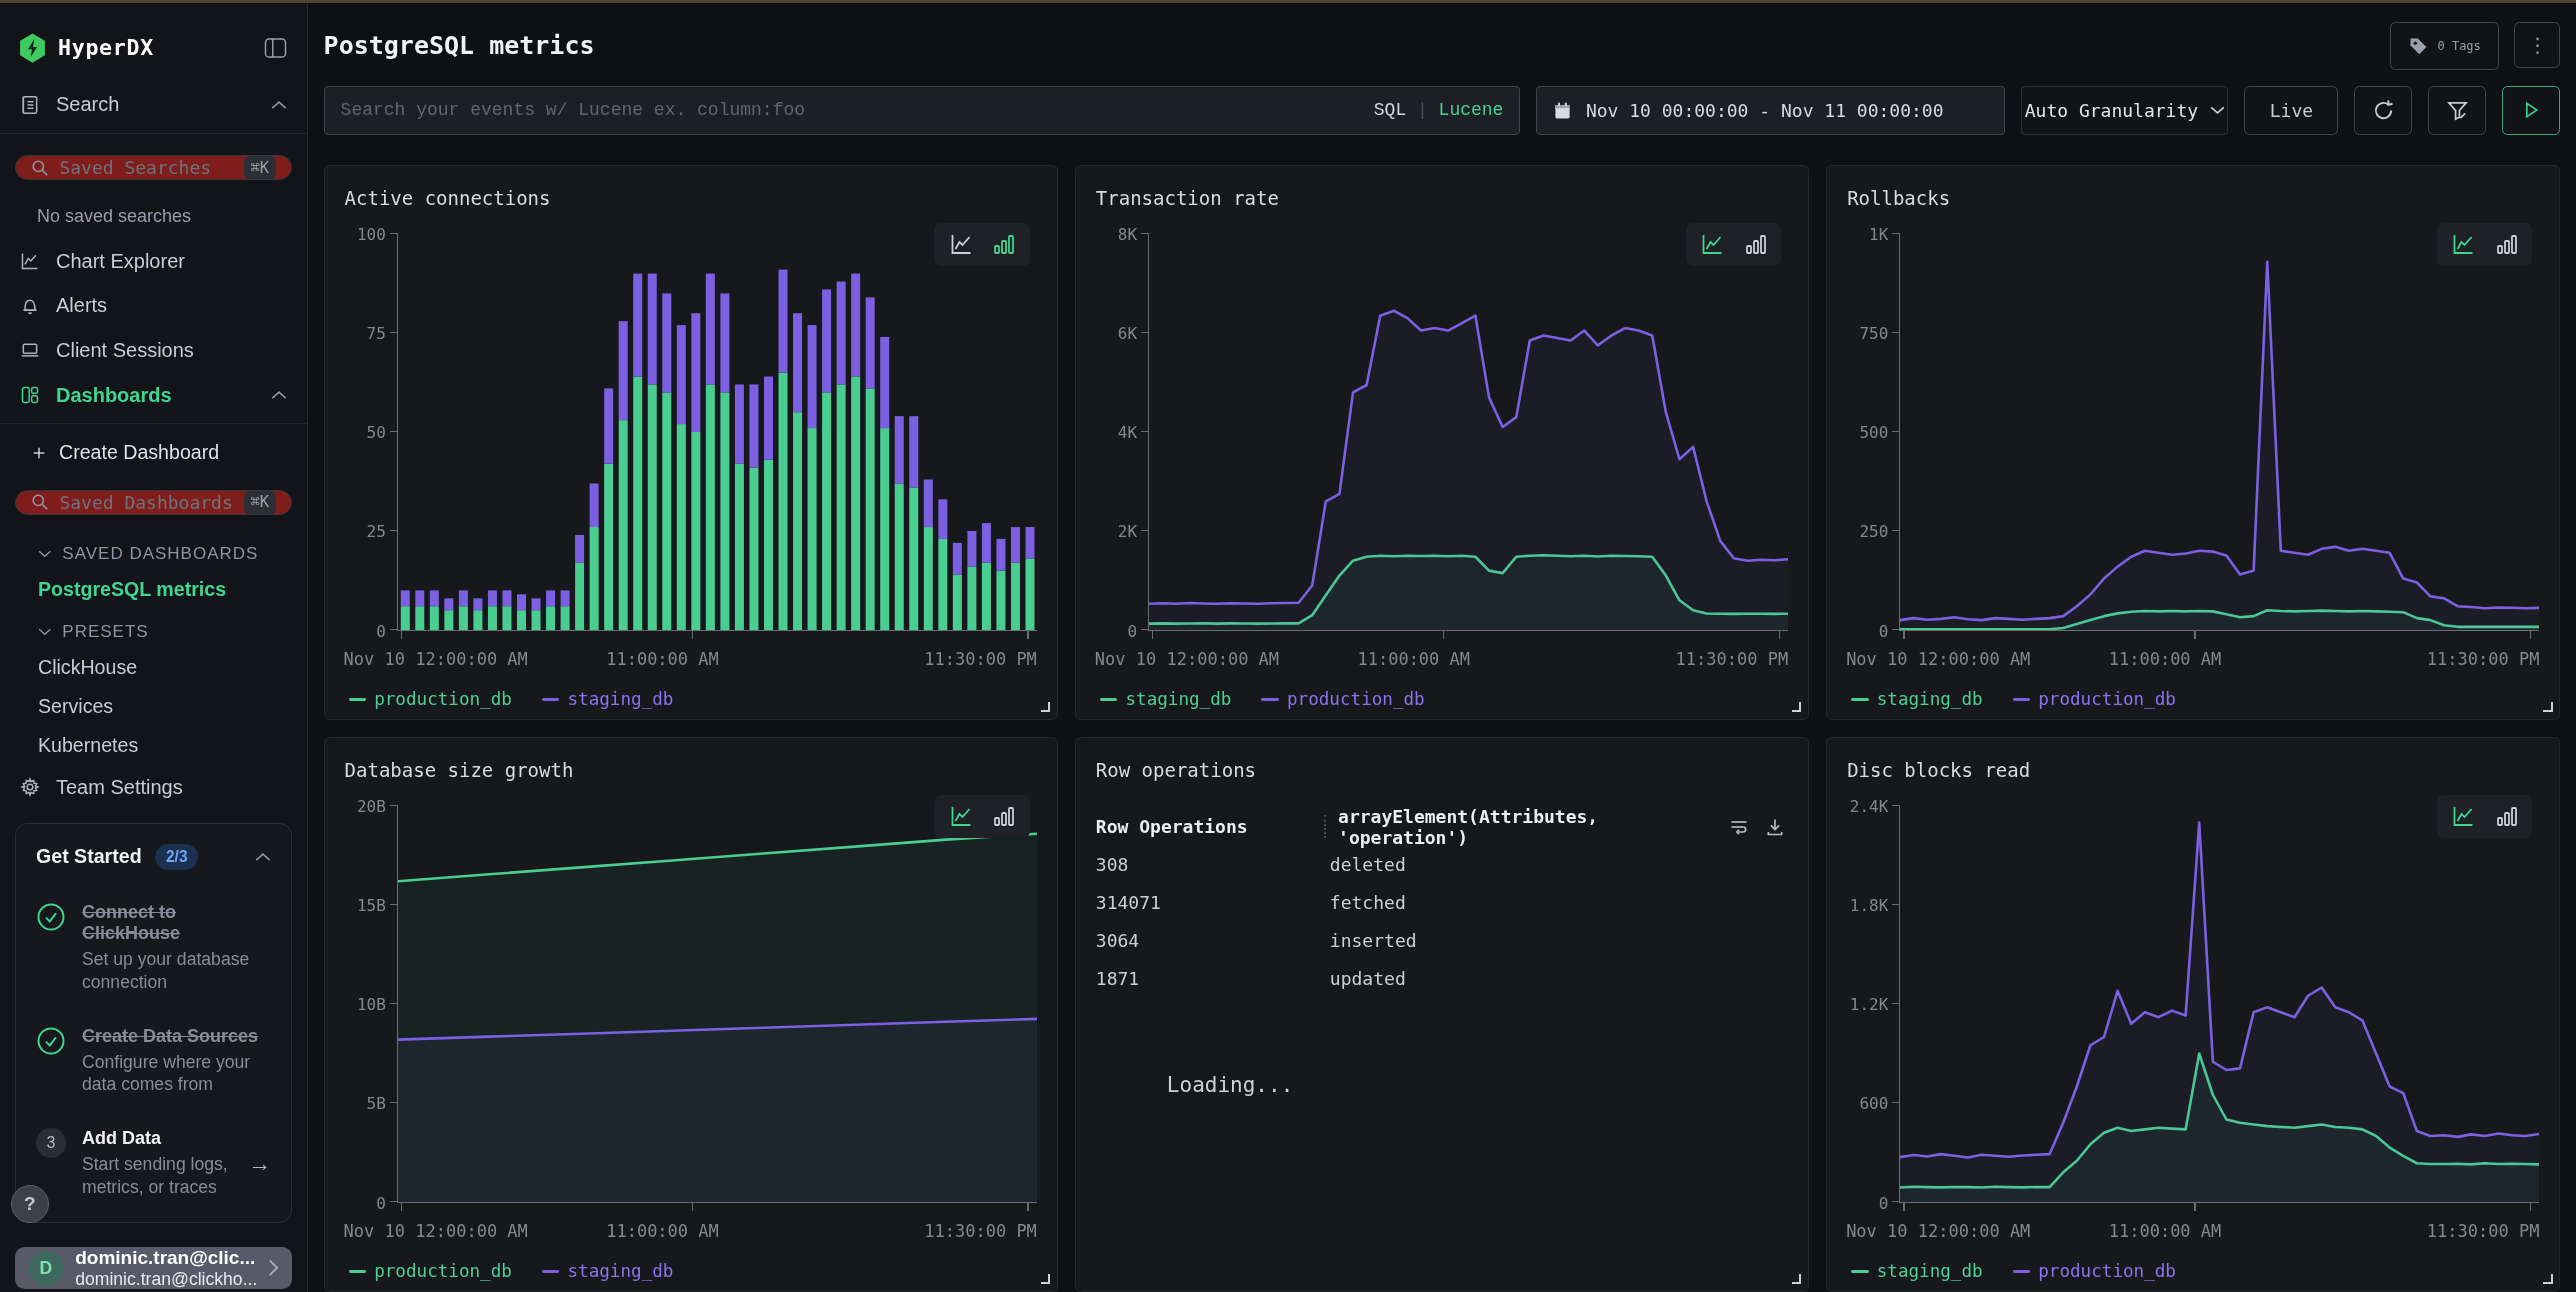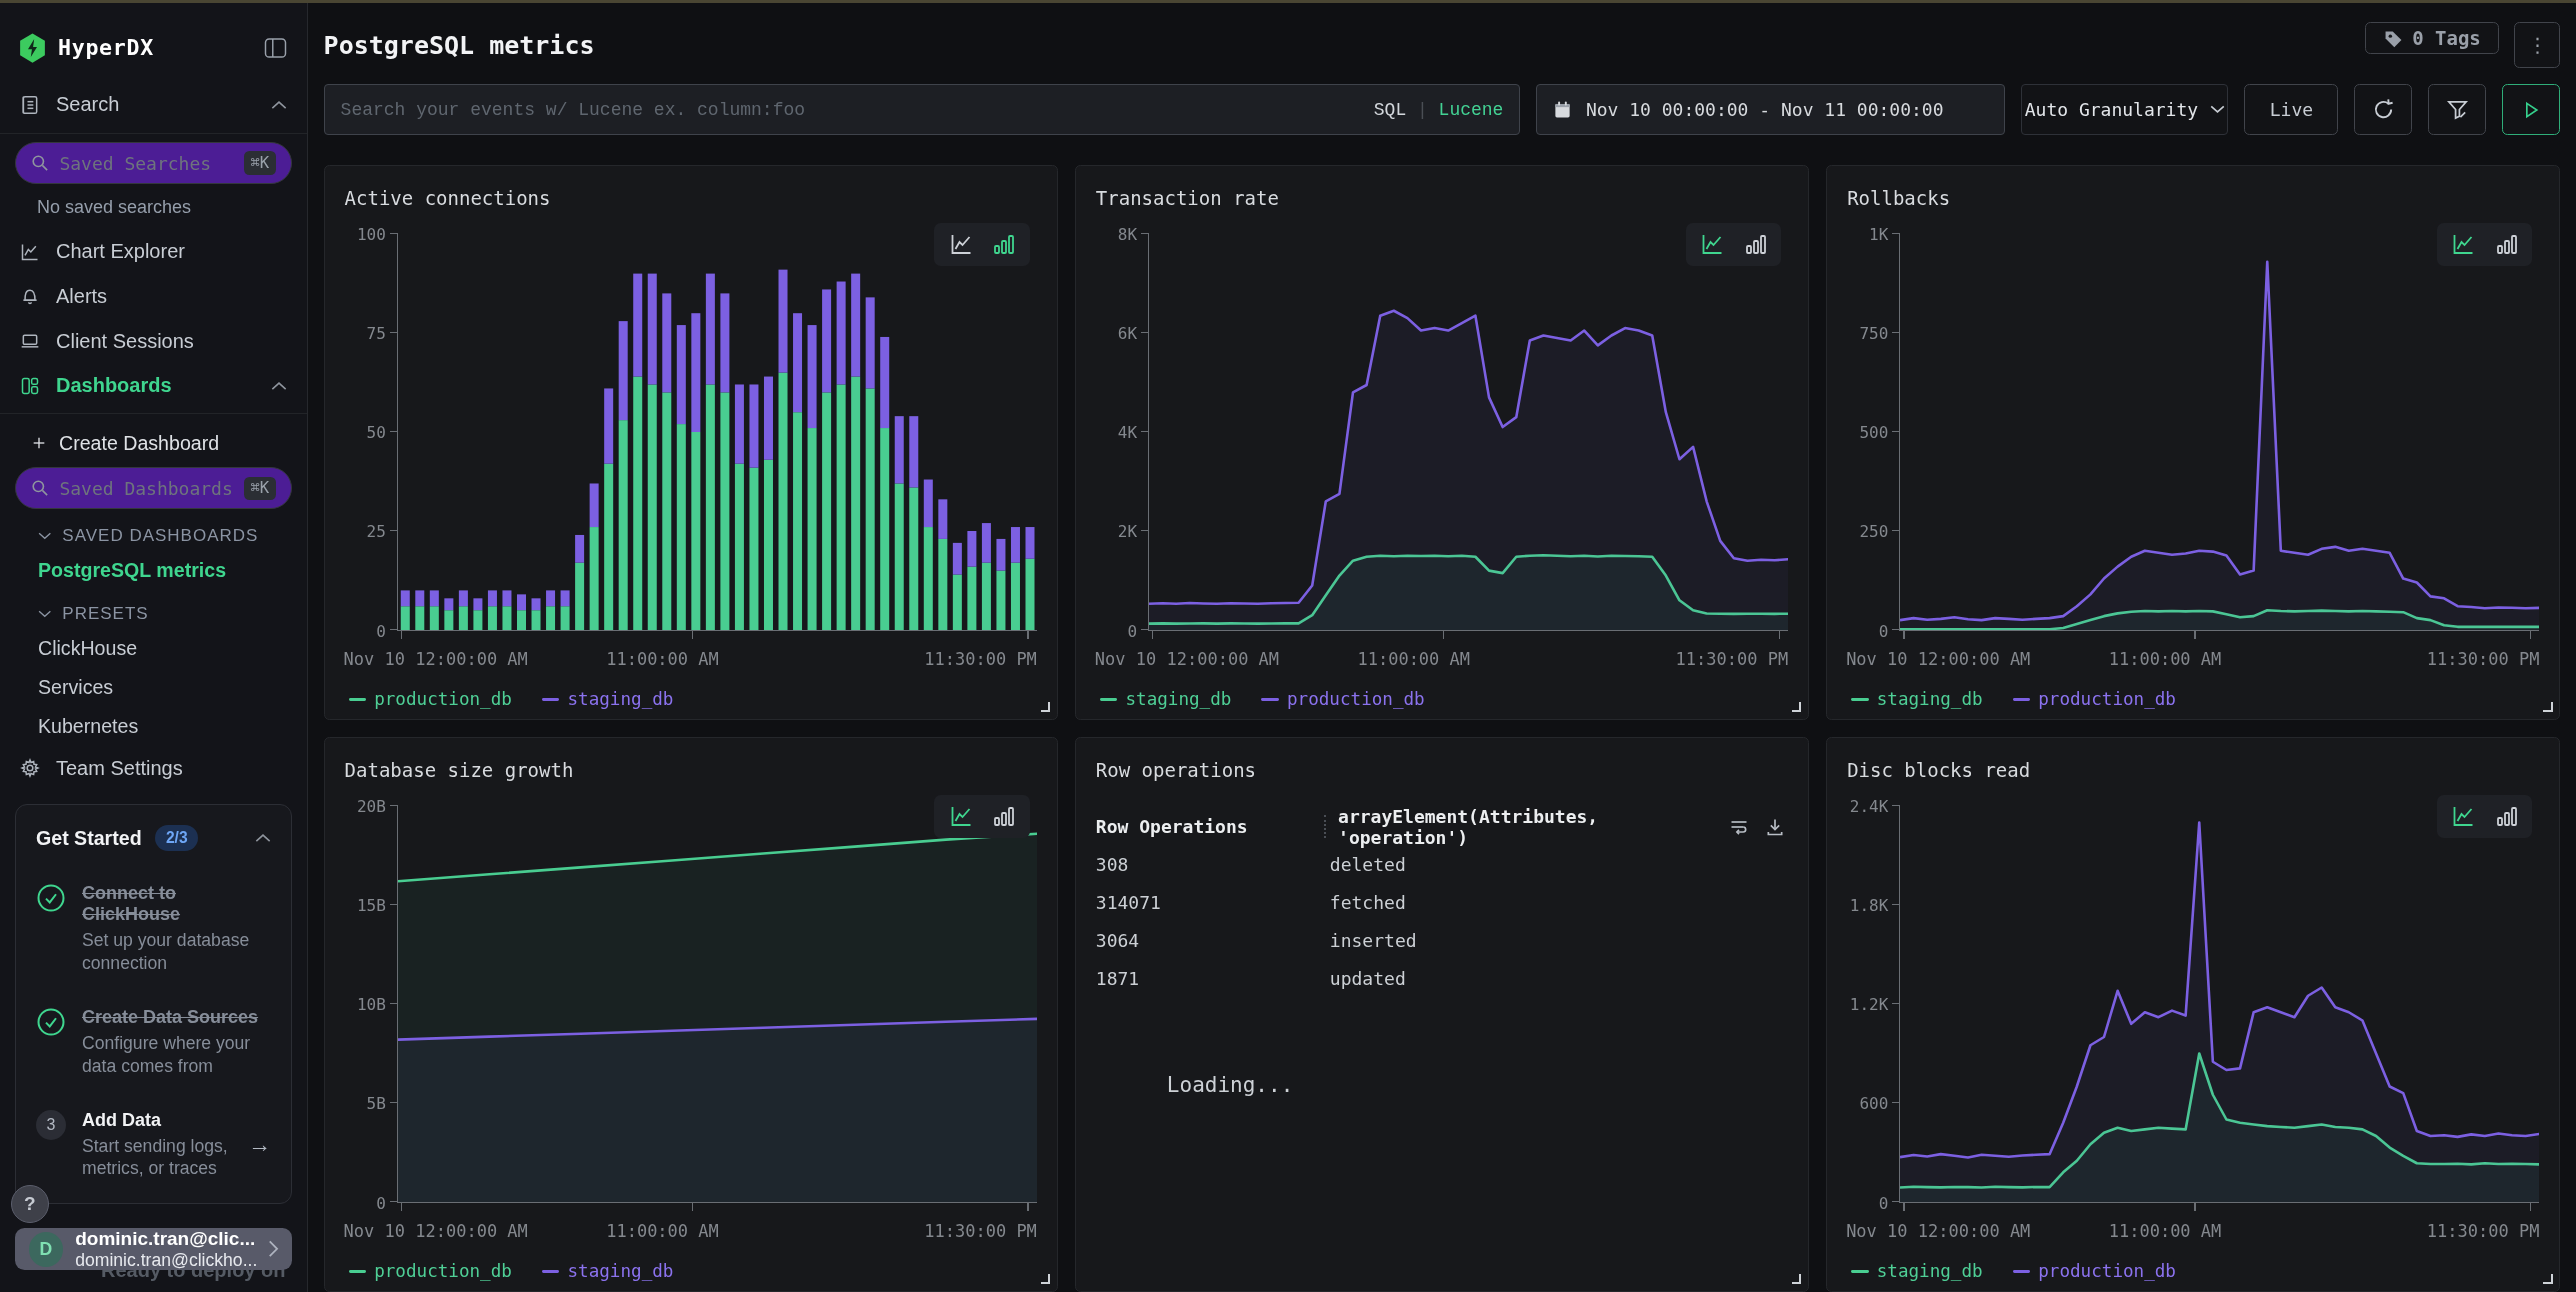--- a/index.html
+++ b/index.html
@@ -12,22 +12,22 @@
   
   .sidebar { width:308px; min-width:308px; background:#131419; border-right:0.7px solid #26282d;
              display:flex; flex-direction:column; position:relative; overflow:hidden; padding-bottom:26px; }
   .brand-row { display:flex; align-items:center; padding:30px 20px 20px 19px; }
   .brand-name { font-family:"DejaVu Sans Mono", monospace; font-weight:bold; font-size:21.6px; color:#fff; margin-left:12px; letter-spacing:0.7px; }
   .collapse-btn { margin-left:auto; color:#9aa1ab; cursor:pointer; }
   .nav-row { display:flex; align-items:center; gap:16px; padding:10.8px 20px; font-size:20px; color:#c8cdd4; cursor:pointer; }
   .nav-row .chev { margin-left:auto; color:#8f959e; }
   .nav-row.active { color:#3fd68f; font-weight:bold;align-items:center; }
   .divider { border:none; border-top:0.7px solid #222428; margin:5.4px 0; }
-  .pill { display:flex; align-items:center; gap:10.8px; margin:3px 15px; padding:16px 15px; height:42px;
-          background:#4c1d95; border:0.7px solid #34373d; border-radius:21.6px; }
+  .pill { display:flex; align-items:center; gap:10.8px; margin:16px 15px; padding:0 15px; height:42px;
+          background:#7f1d1d; border:0.7px solid #34373d; border-radius:21.6px; }
   .pill input { flex:1; background:transparent; border:none; outline:none; color:#aab0ba;
                 font-family:"DejaVu Sans Mono", monospace; font-size:18px; min-width:0; }
   .pill input::placeholder { color:#6d7420; color:#6e747d; }
   .kbd { background:#2b2e34; color:#9aa1ab; border-radius:5.4px; padding:2.7px 6.8px; font-size:15.6px; font-family:"DejaVu Sans Mono", monospace; }
   .muted-line { color:#959eab; font-size:18px; padding:9.5px 20px 12px 37px; }
   .nav-sub { display:flex; align-items:center; gap:12px; padding:12px 20px 9.5px 31px; font-size:19.6px; color:#dfe2e6; cursor:pointer; }
   .section-head { display:flex; align-items:center; gap:10.8px; padding:13.5px 20px 5.4px 38px; font-size:17px; letter-spacing:1px; color:#8b94a3; }
   .side-link { padding:8px 20px 8px 38px; font-size:19.6px; color:#c8cdd4; cursor:pointer; }
   .side-link.active { color:#3fd68f; font-weight:bold; }
   .flex-spacer { flex:1; }
@@ -61,21 +61,21 @@
   .behind-text { position:absolute; left:101px; bottom:-23px; z-index:0; color:#555b64; font-size:20px; font-weight:bold; line-height:1.5; }
 
   
   .main { flex:1; padding:0 15.6px; display:flex; flex-direction:column; }
   .title-row { display:flex; align-items:center; margin-top:19px; height:50px; }
   .page-title { font-family:"DejaVu Sans Mono", monospace; font-size:25px; font-weight:bold; color:#f2f3f5; }
   .title-actions { margin-left:auto; display:flex; gap:15px; }
   .btn { display:flex; align-items:center; justify-content:center; gap:9.5px; background:#121316;
          border:0.7px solid #41444b; border-radius:5.4px; color:#9aa0a9; cursor:pointer;
          font-family:"DejaVu Sans Mono", monospace; }
-  .tags-btn { height:32px; padding:0 17.6px; font-size:19px; font-weight:bold; }
+  .tags-btn { height:48px; padding:0 17.6px; font-size:12px; font-weight:normal; }
   .kebab-btn { height:46px; width:46px; font-size:20px; }
 
   .controls-row { display:flex; gap:16px; margin-top:16px; height:54px; }
   .search-box { flex:1; display:flex; align-items:center; background:#1d1f24; border:0.7px solid #3f434b;
                 border-radius:4px; padding:0 16px; gap:13.5px; }
   .search-box input { flex:1; background:transparent; border:none; outline:none; color:#fde047;
                       font-family:Liberation Mono, monospace; font-size:18px; }
   .search-box input::placeholder { color:#5f666f; }
   .lang-toggle { display:flex; gap:10.8px; font-size:18px; font-family:Liberation Mono, monospace; }
   .lang-sql { color:#d3d7dc; cursor:pointer; }

